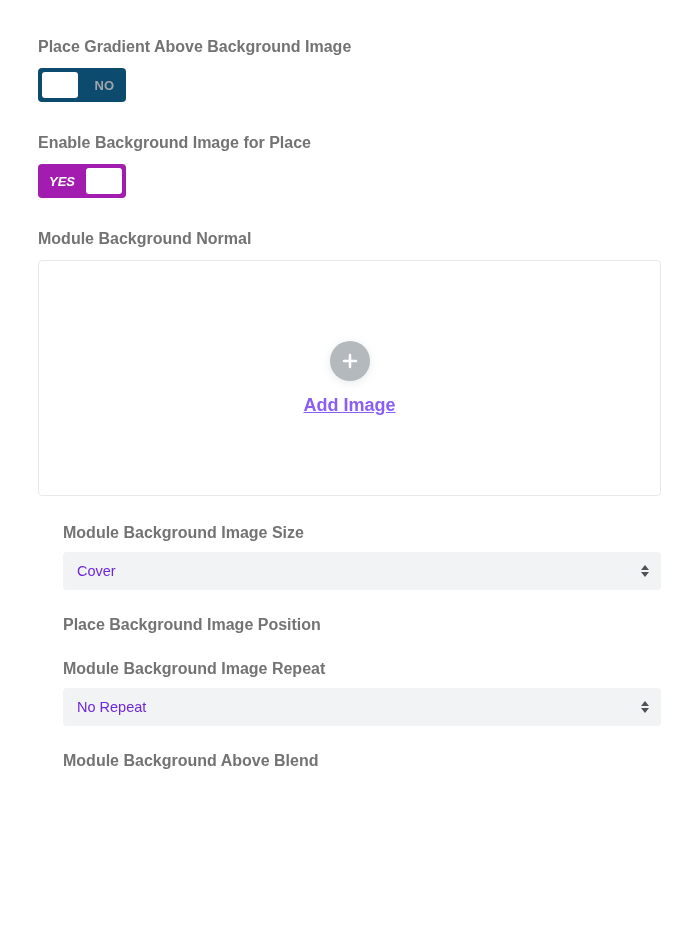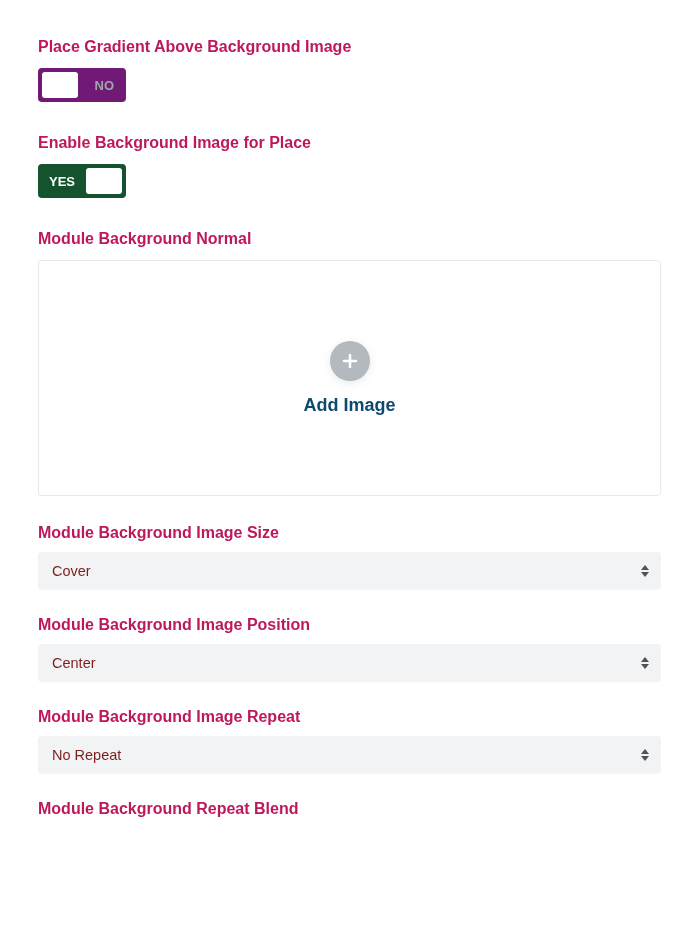--- a/index.html
+++ b/index.html
@@ -13,39 +13,40 @@
       padding: 38px;
       width: 699px;
       color: #32373c;
     }
     .form-field {
       margin-bottom: 28px;
     }
     .field-label {
       font-size: 16px;
       font-weight: 600;
-      color: #be185d;
+      color: #737373;
       margin-bottom: 12px;
       display: block;
     }
     
     .toggle {
       display: inline-flex;
       align-items: center;
       width: 88px;
       height: 34px;
       border-radius: 4px;
       cursor: pointer;
       position: relative;
     }
     .toggle-off {
-      background: #701a75;
+      background: #0c4a6e;
     }
     .toggle-on {
-      background: #14532d;
+      background: #a21caf;
+      font-style: italic;
     }
     .toggle-handle {
       width: 36px;
       height: 26px;
       background: #ffffff;
       border-radius: 3px;
       position: absolute;
     }
     .toggle-off .toggle-handle {
       left: 4px;
@@ -89,35 +90,36 @@
       margin-bottom: 14px;
       box-shadow: 0 2px 8px rgba(180,185,190,0.3);
     }
     .add-icon-circle svg {
       width: 16px;
       height: 16px;
     }
     .add-image-text {
       font-size: 18px;
       font-weight: 600;
-      color: #0c4a6e;
+      color: #8b5cf6;
+      text-decoration: underline;
     }
     
     .select-wrapper {
       position: relative;
     }
     .select-field {
       width: 100%;
       height: 38px;
       background: #f1f3f4;
       border: none;
       border-radius: 4px;
       padding: 0 40px 0 14px;
       font-size: 14.5px;
-      color: #7f1d1d;
+      color: #6d28d9;
       appearance: none;
       -webkit-appearance: none;
       cursor: pointer;
       font-family: inherit;
     }
     .select-wrapper::after {
       content: "";
       position: absolute;
       right: 12px;
       top: 50%;
@@ -148,20 +150,21 @@
       height: 0;
       border-left: 4px solid transparent;
       border-right: 4px solid transparent;
       border-top: 5px solid #4e5359;
     }
     .field-label-small-gap {
       margin-bottom: 10px;
     }
     .form-field-select {
       margin-bottom: 26px;
+      margin-left: 25px;
     }
   </style>
 </head>
 <body>
 
 <div class="form-field">
   <label class="field-label">Place Gradient Above Background Image</label>
   <div class="toggle toggle-off">
     <div class="toggle-handle"></div>
     <span class="toggle-text">NO</span>
@@ -195,40 +198,31 @@
       <option>Cover</option>
     </select>
     <div class="select-arrows">
       <div class="arrow-up"></div>
       <div class="arrow-down"></div>
     </div>
   </div>
 </div>
 
 <div class="form-field-select">
-  <label class="field-label field-label-small-gap">Module Background Image Position</label>
-  <div class="select-wrapper">
-    <select class="select-field">
-      <option>Center</option>
-    </select>
-    <div class="select-arrows">
-      <div class="arrow-up"></div>
-      <div class="arrow-down"></div>
-    </div>
-  </div>
+  <label class="field-label field-label-small-gap">Place Background Image Position</label>
 </div>
 
 <div class="form-field-select">
   <label class="field-label field-label-small-gap">Module Background Image Repeat</label>
   <div class="select-wrapper">
     <select class="select-field">
       <option>No Repeat</option>
     </select>
     <div class="select-arrows">
       <div class="arrow-up"></div>
       <div class="arrow-down"></div>
     </div>
   </div>
 </div>
 
 <div class="form-field-select">
-  <label class="field-label field-label-small-gap">Module Background Repeat Blend</label>
+  <label class="field-label field-label-small-gap">Module Background Above Blend</label>
 </div>
 
 </body></html>

